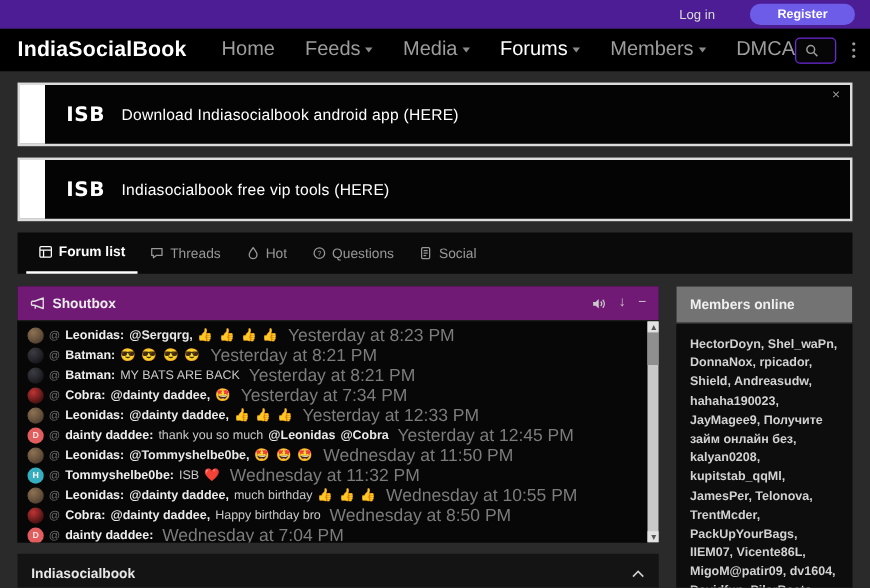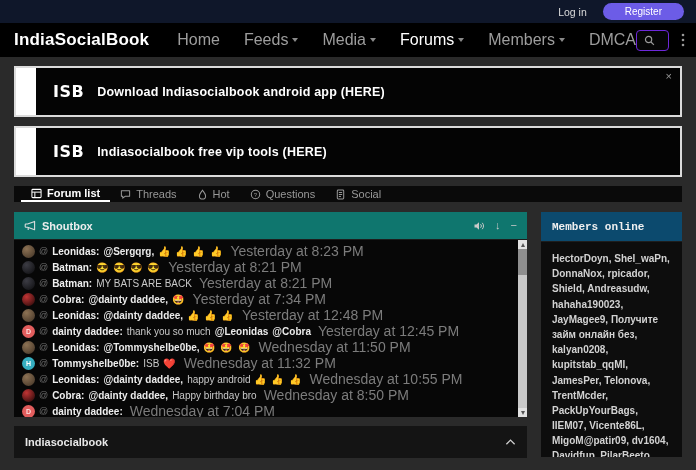--- a/index.html
+++ b/index.html
@@ -1,55 +1,55 @@
 <!DOCTYPE html>
 <html><head>
 <meta charset="utf-8">
 <style>
   * { margin:0; padding:0; box-sizing:border-box; }
   html,body { width:696px; height:470px; overflow:hidden; }
   body { background:#2a2a2a; font-family:"Liberation Sans", sans-serif; }
 
   
-  .topbar { height:23px; background:#0f172a; display:flex; justify-content:flex-end; align-items:center; padding:0 12px; gap:16px; }
+  .topbar { height:23px; background:#4c1d95; display:flex; justify-content:flex-end; align-items:center; padding:0 12px; gap:28px; }
   .login-link { color:#dcdcdc; font-size:10.5px; cursor:pointer; }
-  .register-btn { background:#6c5ce7; color:#fff; font-size:10px; font-weight:400; border:none; border-radius:10px; padding:3px 22px; cursor:pointer; }
+  .register-btn { background:#6c5ce7; color:#fff; font-size:10px; font-weight:700; border:none; border-radius:10px; padding:3px 22px; cursor:pointer; }
 
   
   .navbar { height:34px; background:#000; display:flex; align-items:center; padding:0 14px; }
   .brand { font-size:17px; font-weight:700; color:#fff; margin-right:28px; letter-spacing:0.2px; white-space:nowrap; }
   .nav-items { display:flex; gap:24px; align-items:center; }
   .nav-item { font-size:16px; color:#9d9d9d; display:flex; align-items:center; gap:4px; cursor:pointer; white-space:nowrap; }
   .nav-item.active { color:#fff; font-weight:400; }
   .caret { width:0; height:0; border-left:3px solid transparent; border-right:3px solid transparent; border-top:4px solid #8a8a8a; display:inline-block; }
   .search-box { width:148px; height:21px; border:1px solid #6d28d9; border-radius:4px; background:#060606; display:flex; align-items:center; padding:0 7px; gap:6px; margin-left:auto; }
   .search-box svg { flex:none; }
   .search-box input { background:transparent; border:none; outline:none; color:#bbb; font-size:10px; width:100%; font-family:"Liberation Sans", sans-serif; }
   .dots-btn { margin-left:12px; cursor:pointer; display:flex; align-items:center; }
 
   
   .content { padding:9px 14px 0; }
 
   .banner { position:relative; height:51px; border:2px solid #dcdcdc; background:#040404; display:flex; align-items:center; margin-bottom:9px; cursor:pointer; }
   .banner-strip { width:20px; align-self:stretch; background:#ffffff; flex:none; }
   .banner-logo { font-family:"DejaVu Sans", sans-serif; font-size:16px; font-weight:900; color:#fff; margin:0 13px 0 17px; letter-spacing:0.5px; }
-  .banner-text { font-size:12.5px; font-weight:700; color:#fff; letter-spacing:0.2px; }
+  .banner-text { font-size:12.5px; font-weight:400; color:#fff; letter-spacing:0.2px; }
   .banner-close { position:absolute; top:3px; right:8px; color:#9a9a9a; font-size:11px; line-height:1; cursor:pointer; }
 
-  .tabstrip { background:#0a0a0a; height:16px; display:flex; align-items:stretch; padding:0 7px; margin-bottom:10px; }
+  .tabstrip { background:#0a0a0a; height:33px; display:flex; align-items:stretch; padding:0 7px; margin-bottom:10px; }
   .tab { display:flex; align-items:center; gap:5px; padding:0 10px; font-size:11px; color:#989898; cursor:pointer; white-space:nowrap; }
   .tab.active { color:#fff; font-weight:700; border-bottom:2px solid #fff; }
   .tab svg { width:11px; height:11px; }
 
   .main-row { display:flex; gap:14px; align-items:flex-start; }
   .left-col { width:513px; flex:none; }
 
   
   .shoutbox { background:#0a0a0a; }
-  .sb-header { height:27px; background:#0f766e; display:flex; align-items:center; padding:0 10px; }
+  .sb-header { height:27px; background:#701a75; display:flex; align-items:center; padding:0 10px; }
   .sb-title { font-size:11px; font-weight:700; color:#ededed; display:flex; gap:6px; align-items:center; }
   .sb-controls { margin-left:auto; display:flex; gap:10px; color:#c9c9c9; font-size:11px; align-items:center; }
   .sb-controls span { cursor:pointer; line-height:1; display:flex; align-items:center; }
   .sb-body { position:relative; height:178px; background:#070707; border-top:1px solid #1d1d1d; overflow:hidden; padding-top:3px; }
 
   .msg { display:flex; align-items:center; gap:4px; height:16px; padding:0 18px 0 8px; white-space:nowrap; overflow:hidden; font-size:10px; color:#c9c9c9; }
   .avatar { width:13px; height:13px; border-radius:50%; flex:none; display:flex; align-items:center; justify-content:center; font-size:7px; font-weight:700; }
   .at-sign { color:#6f6f6f; font-size:9px; }
   .uname { color:#efefef; font-weight:700; cursor:pointer; }
   .mention { color:#eaeaea; font-weight:700; cursor:pointer; }
@@ -65,21 +65,21 @@
   .tri-down { width:0;height:0;border-left:2.5px solid transparent;border-right:2.5px solid transparent;border-top:4px solid #555; }
   .sb-thumb { position:absolute; top:9px; left:0; right:0; height:26px; background:#8f8f8f; }
 
   
   .footer-panel { margin-top:9px; background:#141414; height:32px; display:flex; align-items:center; padding:0 11px; }
   .footer-title { font-size:11px; font-weight:700; color:#e8e8e8; }
   .chevron-up-btn { margin-left:auto; cursor:pointer; display:flex; align-items:center; color:#cfcfcf; }
 
   
   .sidebar { flex:1; background:#0d0d0d; height:245px; overflow:hidden; }
-  .side-header { padding:9px 11px 8px; font-size:11px; font-weight:700; color:#f0f0f0; background:#0c4a6e; border-bottom:1px solid #1e1e1e;font-family:Liberation Mono, monospace; }
+  .side-header { padding:9px 11px 8px; font-size:11px; font-weight:700; color:#f0f0f0; background:#737373; border-bottom:1px solid #1e1e1e; }
   .side-body { padding:9px 11px; font-size:10px; font-weight:700; color:#d2d2d2; line-height:1.52; cursor:pointer; }
 
   svg { display:block; }
 </style>
 </head>
 <body>
 
 <div class="topbar">
   <span class="login-link">Log in</span>
   <button class="register-btn">Register</button>
@@ -237,21 +237,21 @@
               <span class="mention">@dainty daddee,</span>
               <span class="emoji">🤩</span>
               <span class="mtime">Yesterday at 7:34 PM</span>
             </div>
             <div class="msg">
               <span class="avatar" style="background: radial-gradient(circle at 35% 30%, rgb(141, 114, 84), rgb(63, 49, 36));"></span>
               <span class="at-sign">@</span>
               <span class="uname">Leonidas:</span>
               <span class="mention">@dainty daddee,</span>
               <span class="emoji">👍 👍 👍</span>
-              <span class="mtime">Yesterday at 12:48 PM</span>
+              <span class="mtime">Yesterday at 12:33 PM</span>
             </div>
             <div class="msg">
               <span class="avatar" style="background: rgb(226, 93, 93); color: rgb(255, 222, 222);">D</span>
               <span class="at-sign">@</span>
               <span class="uname">dainty daddee:</span>
               <span>thank you so much</span>
               <span class="mention">@Leonidas</span>
               <span class="mention">@Cobra</span>
               <span class="mtime">Yesterday at 12:45 PM</span>
             </div>
@@ -269,21 +269,21 @@
               <span class="uname">Tommyshelbe0be:</span>
               <span>ISB</span>
               <span class="emoji red">❤️</span>
               <span class="mtime">Wednesday at 11:32 PM</span>
             </div>
             <div class="msg">
               <span class="avatar" style="background: radial-gradient(circle at 35% 30%, rgb(141, 114, 84), rgb(63, 49, 36));"></span>
               <span class="at-sign">@</span>
               <span class="uname">Leonidas:</span>
               <span class="mention">@dainty daddee,</span>
-              <span>happy android</span>
+              <span>much birthday</span>
               <span class="emoji">👍 👍 👍</span>
               <span class="mtime">Wednesday at 10:55 PM</span>
             </div>
             <div class="msg">
               <span class="avatar" style="background: radial-gradient(circle at 35% 30%, rgb(192, 52, 52), rgb(29, 6, 6));"></span>
               <span class="at-sign">@</span>
               <span class="uname">Cobra:</span>
               <span class="mention">@dainty daddee,</span>
               <span>Happy birthday bro</span>
               <span class="mtime">Wednesday at 8:50 PM</span>

